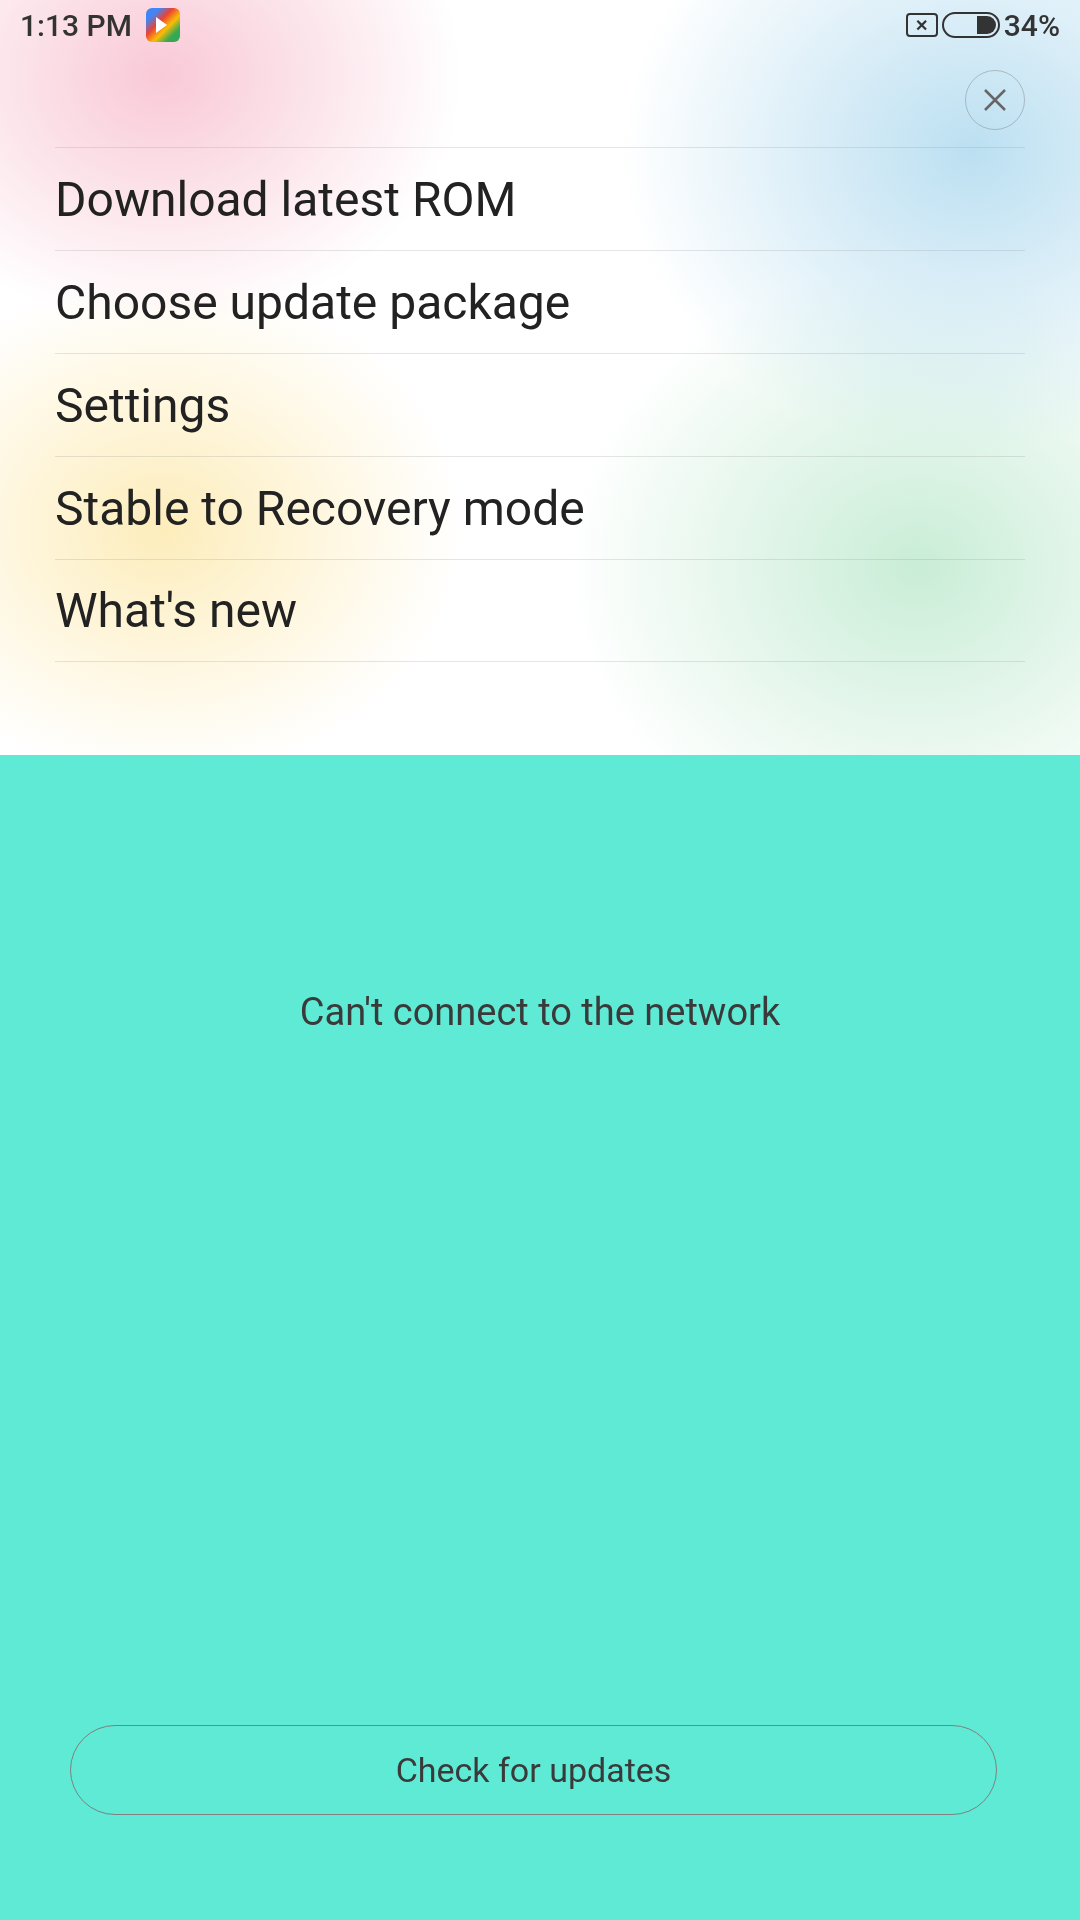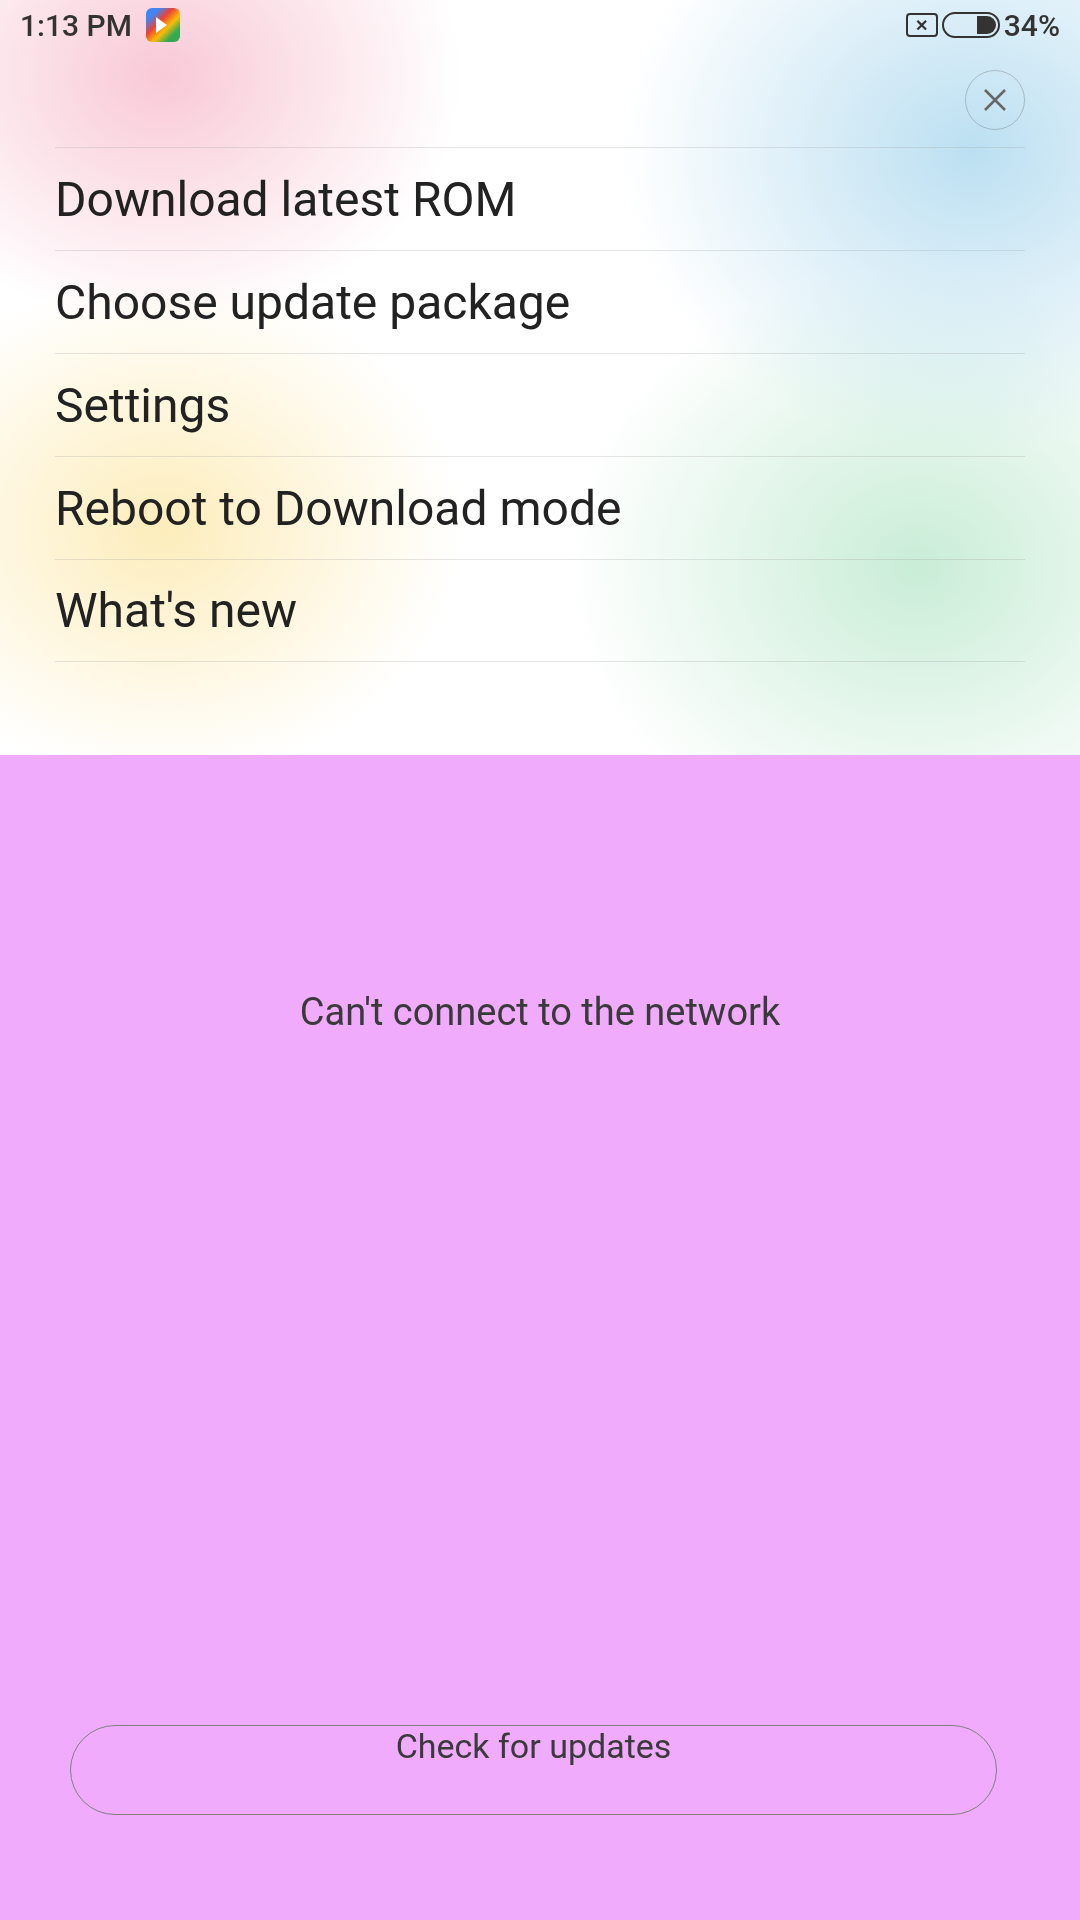--- a/index.html
+++ b/index.html
@@ -143,21 +143,21 @@
       border-bottom: 1px solid rgba(150,150,150,0.25);
       text-align: right;
     }
     
     .bottom-section {
       position: absolute;
       top: 755px;
       left: 0;
       right: 0;
       bottom: 0;
-      background: #f0abfc;
+      background: #5eead4;
       z-index: 2;
       display: flex;
       flex-direction: column;
       align-items: center;
       padding-top: 235px;
     }
     
     .error-message {
       font-size: 38px;
       color: #3a3a3a;
@@ -171,20 +171,21 @@
     
     .check-button {
       position: absolute;
       bottom: 105px;
       left: 70px;
       right: 83px;
       height: 90px;
       border: 1.5px solid #808080;
       border-radius: 45px;
       display: flex;
+      align-items: center;
       justify-content: center;
       font-size: 34px;
       color: #3a3a3a;
       cursor: pointer;
       background: transparent;
     }
   </style>
 </head>
 <body>
 
@@ -218,21 +219,21 @@
     <div class="menu-item">
       <span>Download latest ROM</span>
     </div>
     <div class="menu-item">
       <span>Choose update package</span>
     </div>
     <div class="menu-item">
       <span>Settings</span>
     </div>
     <div class="menu-item">
-      <span>Reboot to Download mode</span>
+      <span>Stable to Recovery mode</span>
     </div>
     <div class="menu-item">
       <span>What's new</span>
     </div>
   </div>
 </div>
 
 <div class="bottom-section">
   <div class="error-message">Can't connect to the network</div>
   <div class="check-button">

